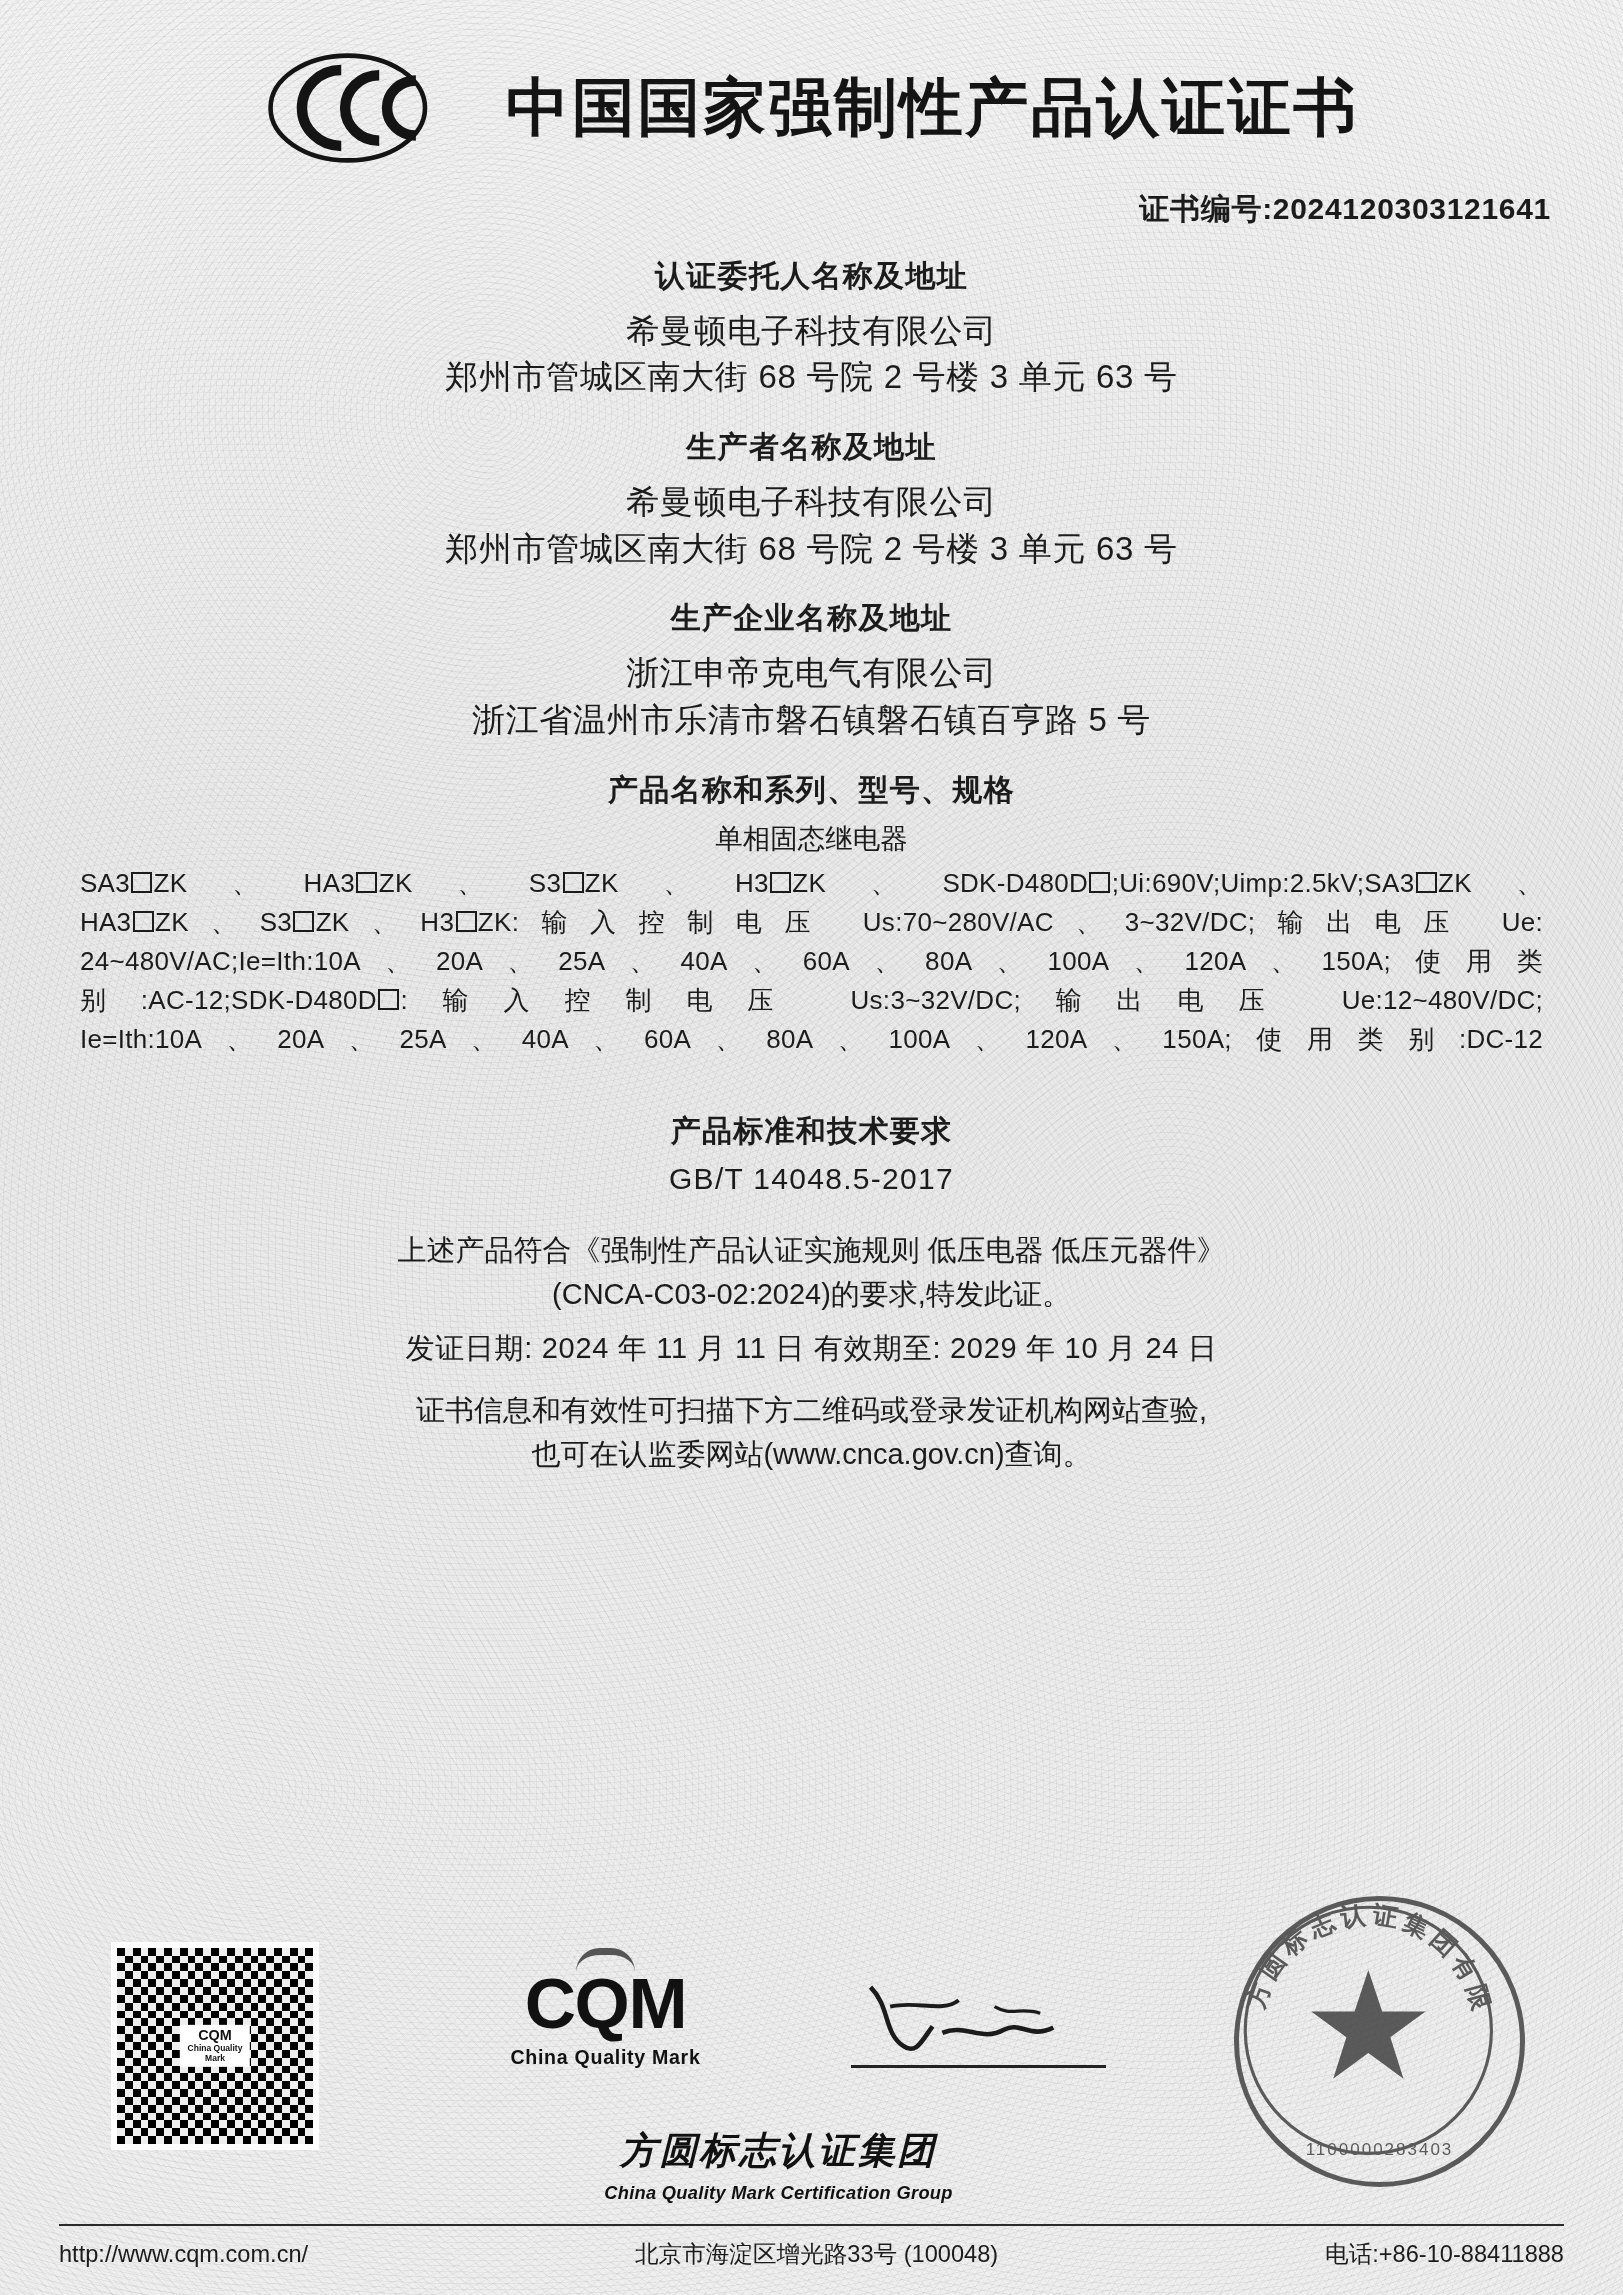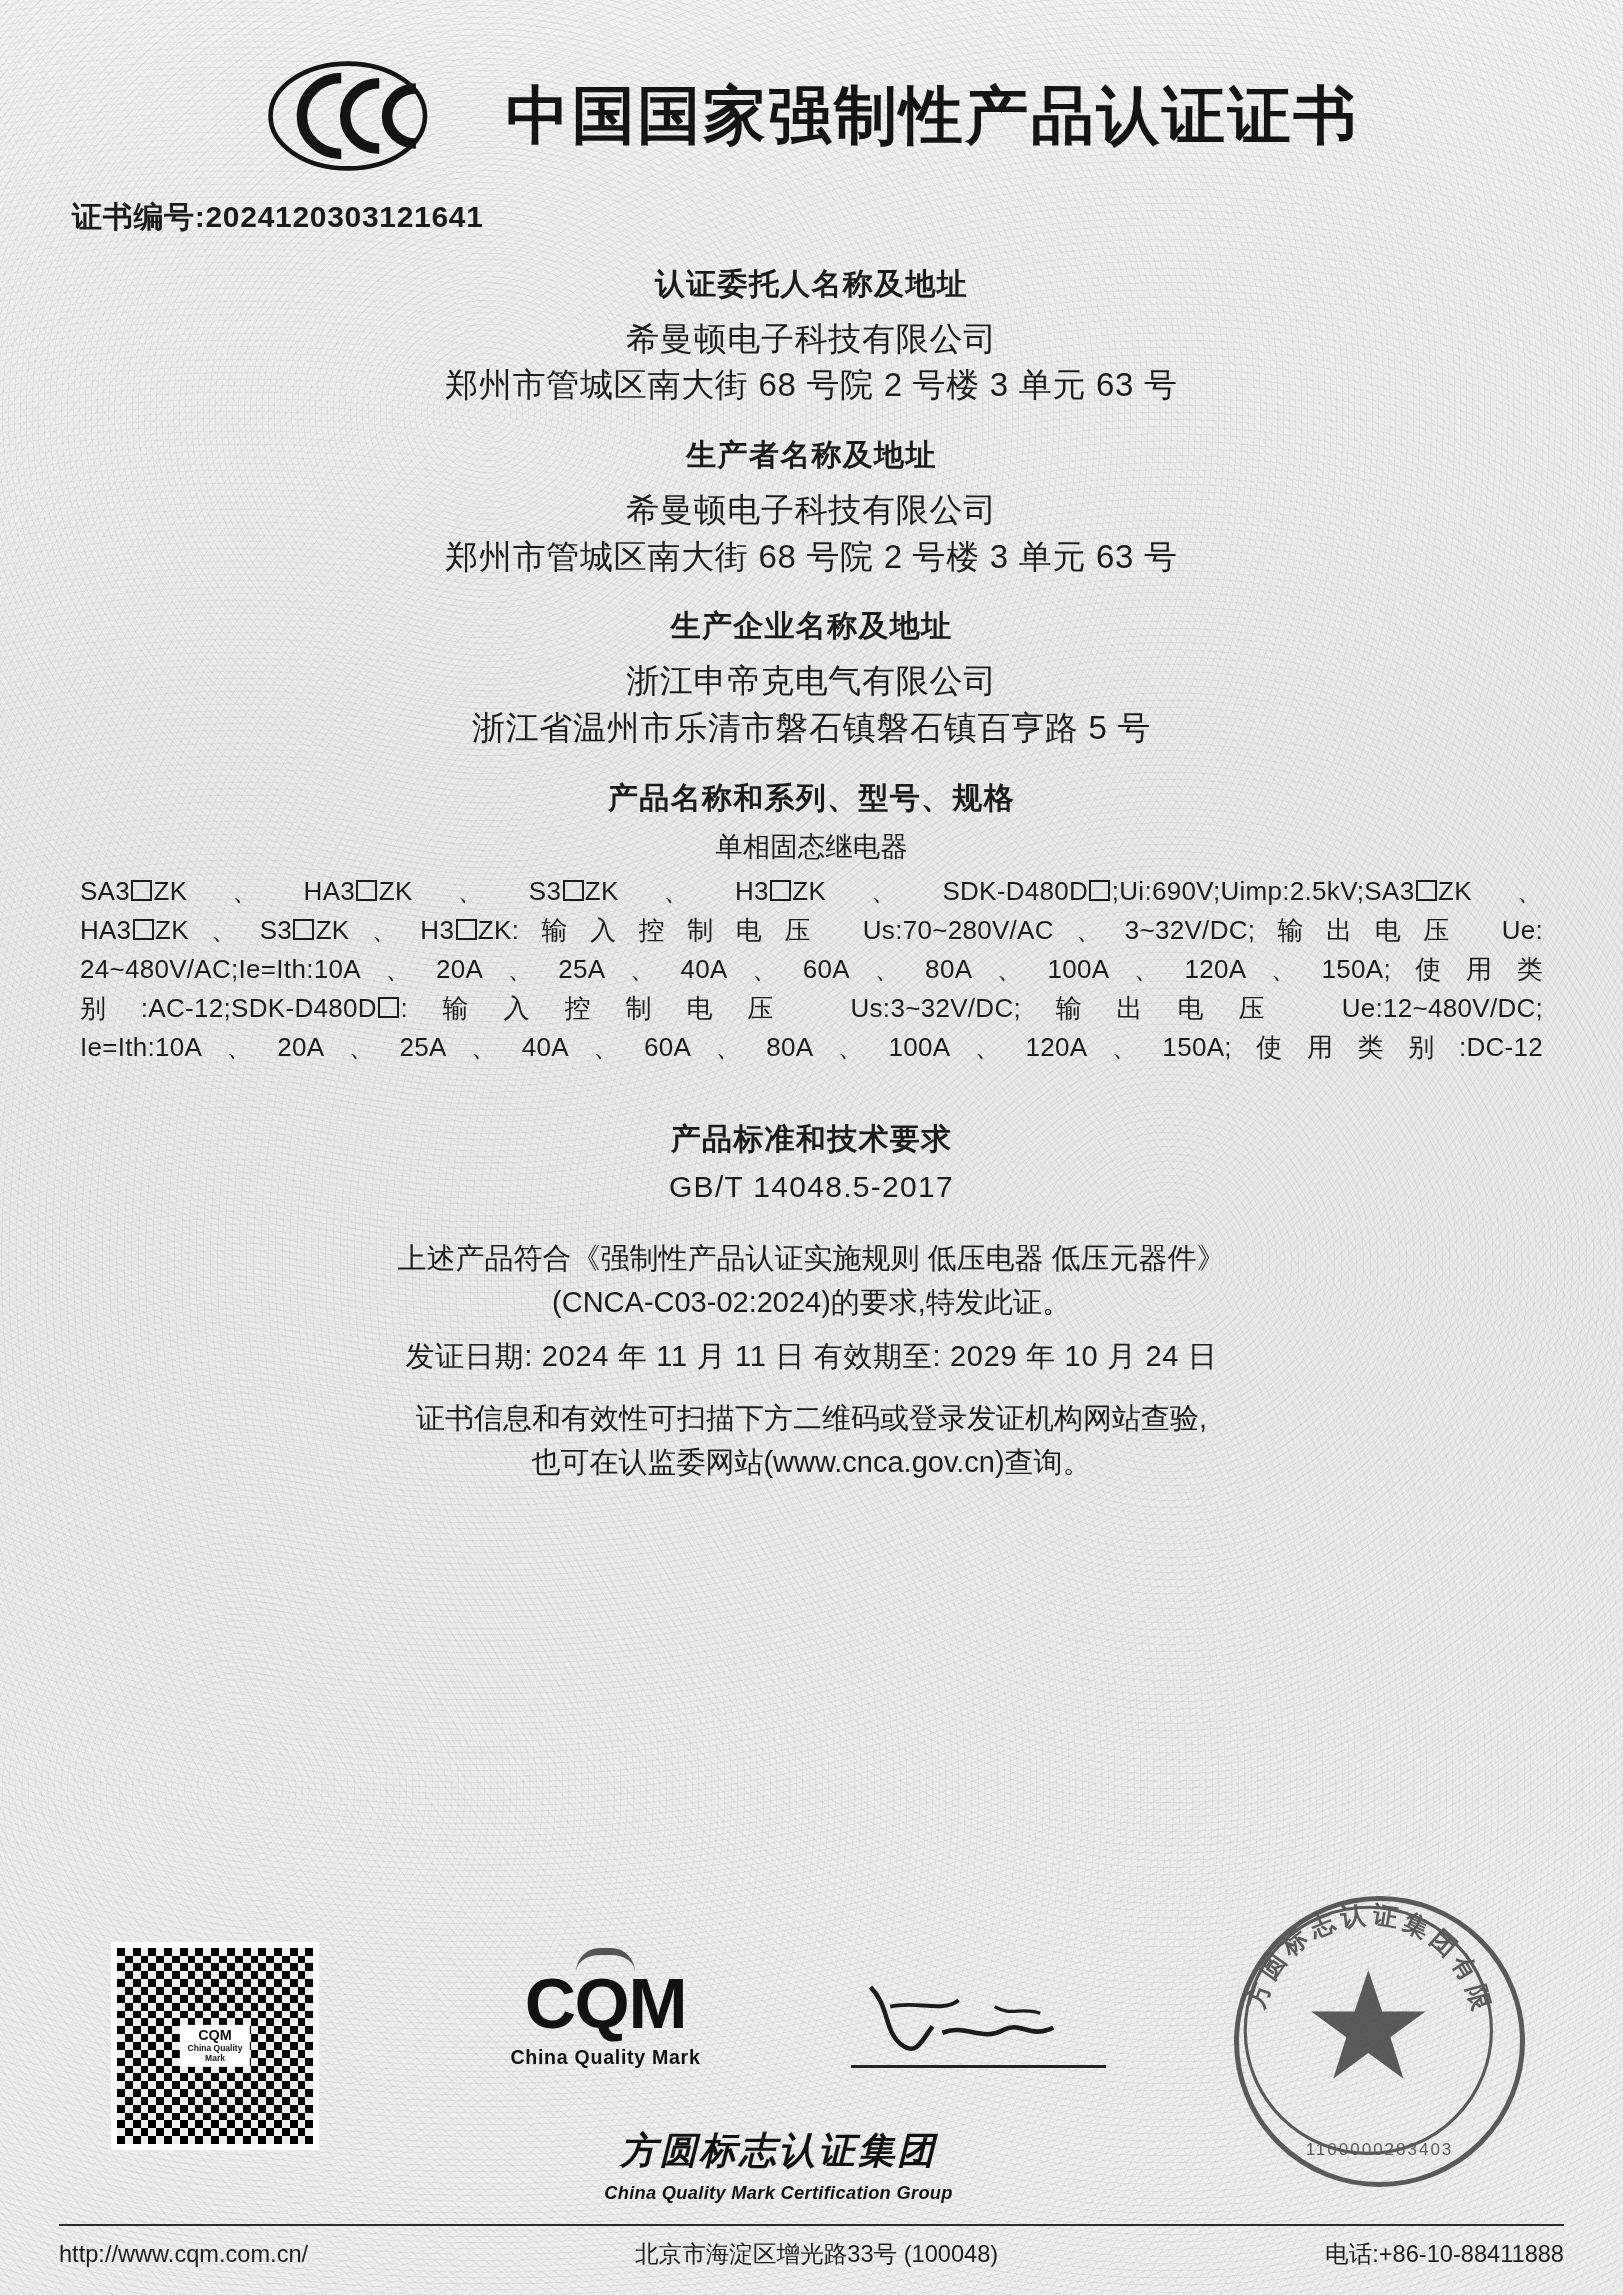--- a/index.html
+++ b/index.html
@@ -25,21 +25,21 @@
       repeating-radial-gradient(circle at 15% 78%, rgba(120,120,120,0.08) 0px, rgba(120,120,120,0.08) 0.7px, rgba(255,255,255,0) 1.3px, rgba(255,255,255,0) 6.5px),
       repeating-linear-gradient(57deg, rgba(130,130,130,0.06) 0px, rgba(130,130,130,0.06) 0.7px, rgba(255,255,255,0) 1.3px, rgba(255,255,255,0) 5.2px),
       linear-gradient(180deg, #f2f2f2 0%, #e9e9e9 40%, #efefef 100%);
     pointer-events: none;
   }
   .page {
     position: relative;
     width: 1623px;
     height: 2295px;
     box-sizing: border-box;
-    padding: 16px 72px;
+    padding: 8px 72px;
   }
 
   
   .header {
     display: flex;
     align-items: center;
     justify-content: center;
     padding-top: 41px;
     gap: 26px;
   }
@@ -50,21 +50,21 @@
   }
   .cert-title {
     font-size: 63px;
     font-weight: bold;
     letter-spacing: 2.6px;
     white-space: nowrap;
     color: #141414;
   }
 
   .cert-no {
-    text-align: left;
+    text-align: right;
     font-size: 30px;
     font-weight: bold;
     margin-top: 22px;
     letter-spacing: 0.7px;
   }
 
   .section {
     margin-top: 26px;
     text-align: center;
   }

